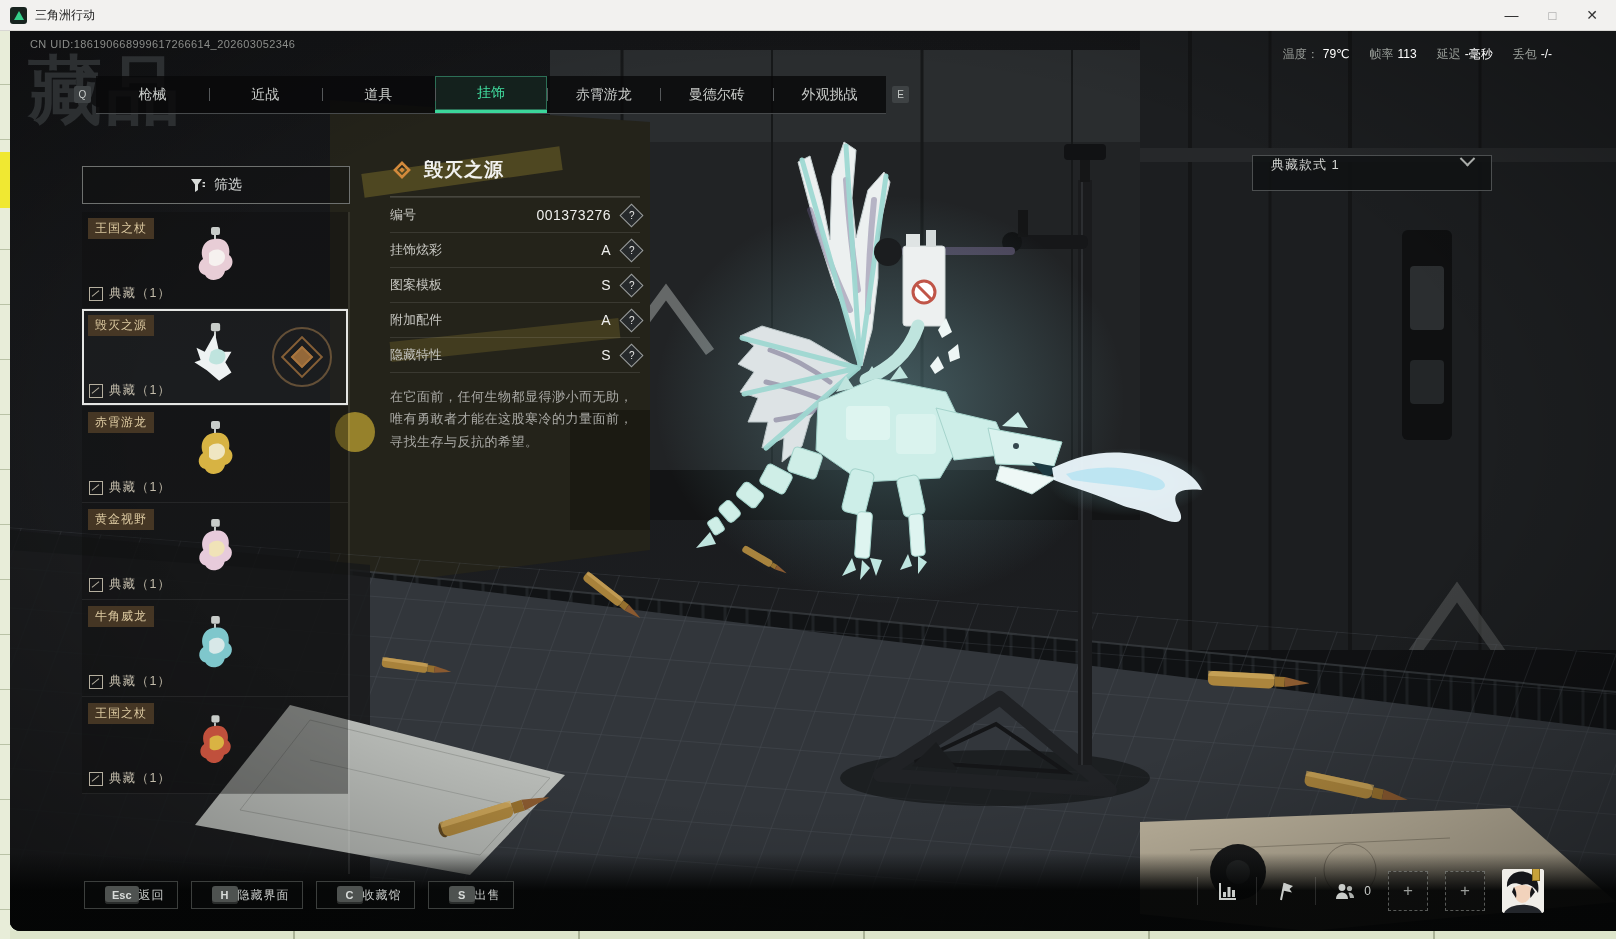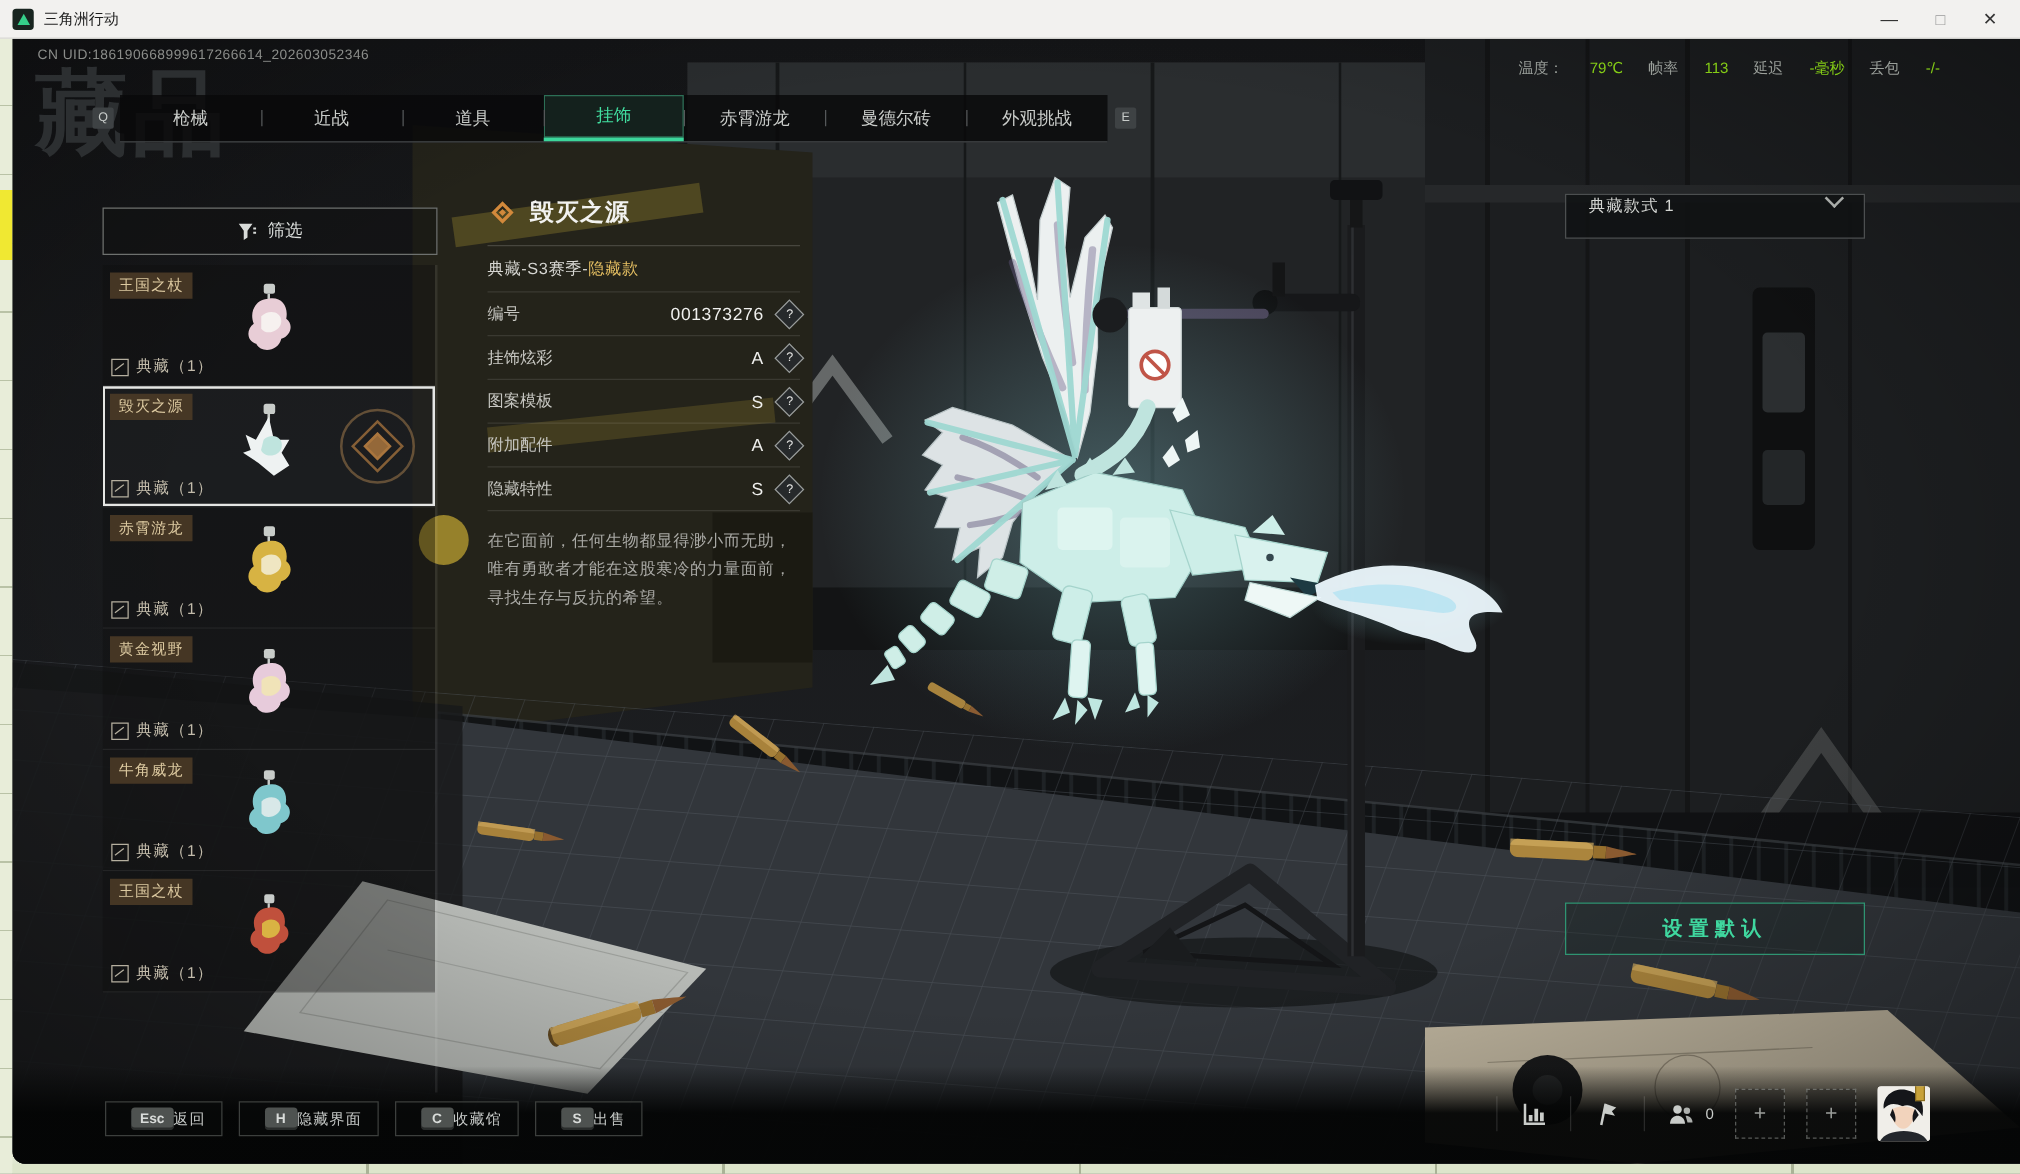--- a/index.html
+++ b/index.html
@@ -26,21 +26,21 @@
   .wctrl{position:absolute;right:18px;top:0;height:30px;display:flex;align-items:center;gap:30px;}
   .wctrl span{font-size:14px;color:#333;cursor:default;line-height:1;}
   .wctrl .maxi{color:#9a9a9a;font-size:13px;}
   
   .game{position:absolute;left:10px;top:30px;width:1606px;height:901px;background:#17181a;
     border-radius:0 0 0 10px;overflow:hidden;}
   .game svg.scene{position:absolute;left:0;top:0;}
   
   .uid{position:absolute;left:20px;top:8px;font-size:11px;color:#8b8d8a;letter-spacing:.4px;z-index:5;}
   .perf{position:absolute;right:64px;top:16px;font-size:12px;color:#9aA09b;color:#9a9f9a;display:flex;gap:20px;z-index:5;}
-  .perf b{font-weight:normal;color:#84cc16;margin-left:21px;}
+  .perf b{font-weight:normal;color:#ffffff;margin-left:4px;}
   .watermark{position:absolute;left:18px;top:12px;font-size:74px;font-weight:bold;color:#2e3133;
     letter-spacing:4px;z-index:1;opacity:.95;}
   
   .tabbar{position:absolute;left:86px;top:46px;width:790px;height:37px;display:flex;z-index:4;
     background:rgba(8,9,10,.82);border-bottom:1px solid #46494b;}
   .tab{flex:1;display:flex;align-items:center;justify-content:center;font-size:14px;color:#c9ccc9;
     position:relative;cursor:pointer;}
   .tab+.tab::before{content:"";position:absolute;left:0;top:12px;width:1px;height:13px;background:#55585a;}
   .tab.active{color:#41dd9f;background:rgba(30,52,43,.55);
     box-shadow:inset 0 0 0 1px #2c6f56;border-bottom:3px solid #3cd69b;}
@@ -484,23 +484,20 @@
 
   <div class="detail">
     <div class="dhead">
       <svg width="24" height="24" viewBox="0 0 24 24">
         <rect x="7" y="7" width="10" height="10" fill="none" stroke="#d2893b" stroke-width="2.6" transform="rotate(45 12 12)"></rect>
         <rect x="10" y="10" width="4" height="4" fill="#d2893b" transform="rotate(45 12 12)"></rect>
       </svg>
       <span class="dtitle">毁灭之源</span>
     </div>
     <div class="dsep"></div>
-    <div class="series">
-      <span>典藏-S3赛季-</span><b>隐藏款</b>
-    </div>
     <div class="drow">
       <span class="lb">编号</span>
       <span class="vl">001373276</span>
       <span class="qb">
           <span>?</span>
         </span>
     </div>
     <div class="drow">
       <span class="lb">挂饰炫彩</span>
       <span class="vl">A</span>
@@ -530,21 +527,20 @@
         </span>
     </div>
     <div class="ddesc">在它面前，任何生物都显得渺小而无助，唯有勇敢者才能在这股寒冷的力量面前，寻找生存与反抗的希望。</div>
   </div>
 
   <div class="stylesel">
     <span class="sv">典藏款式 1</span>
     <span class="chev"></span>
   </div>
 
-  <div class="btn primary">设置默认</div>
 
   <div class="botgrad"></div>
   <div class="hotkeys">
     <div class="hk">
       <span class="cap">Esc</span>
       <span class="hl">返回</span>
     </div>
     <div class="hk">
       <span class="cap">H</span>
       <span class="hl">隐藏界面</span>

